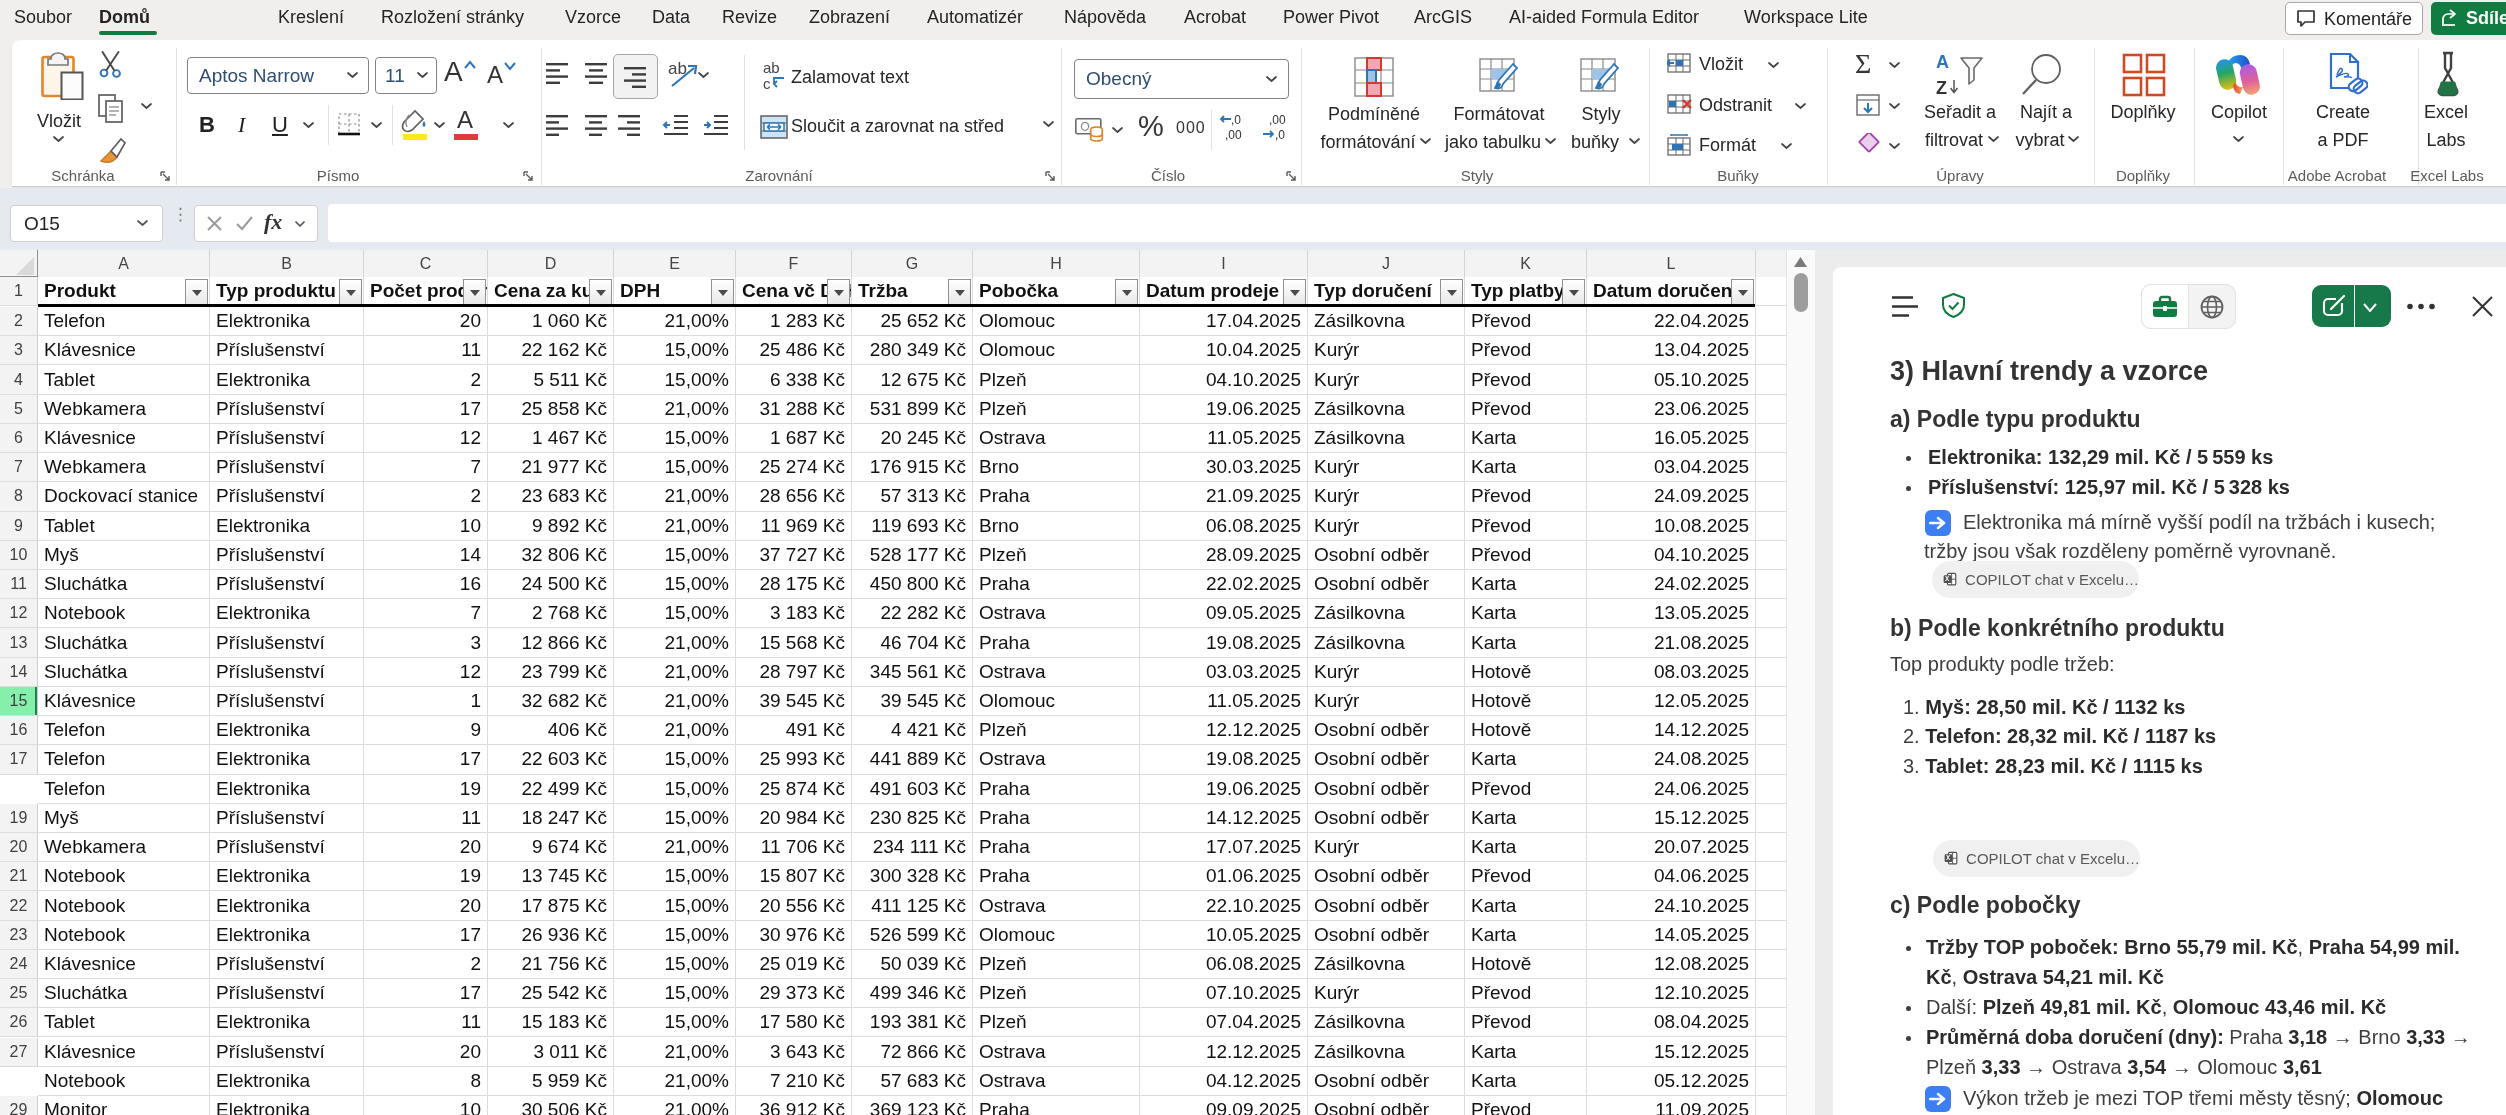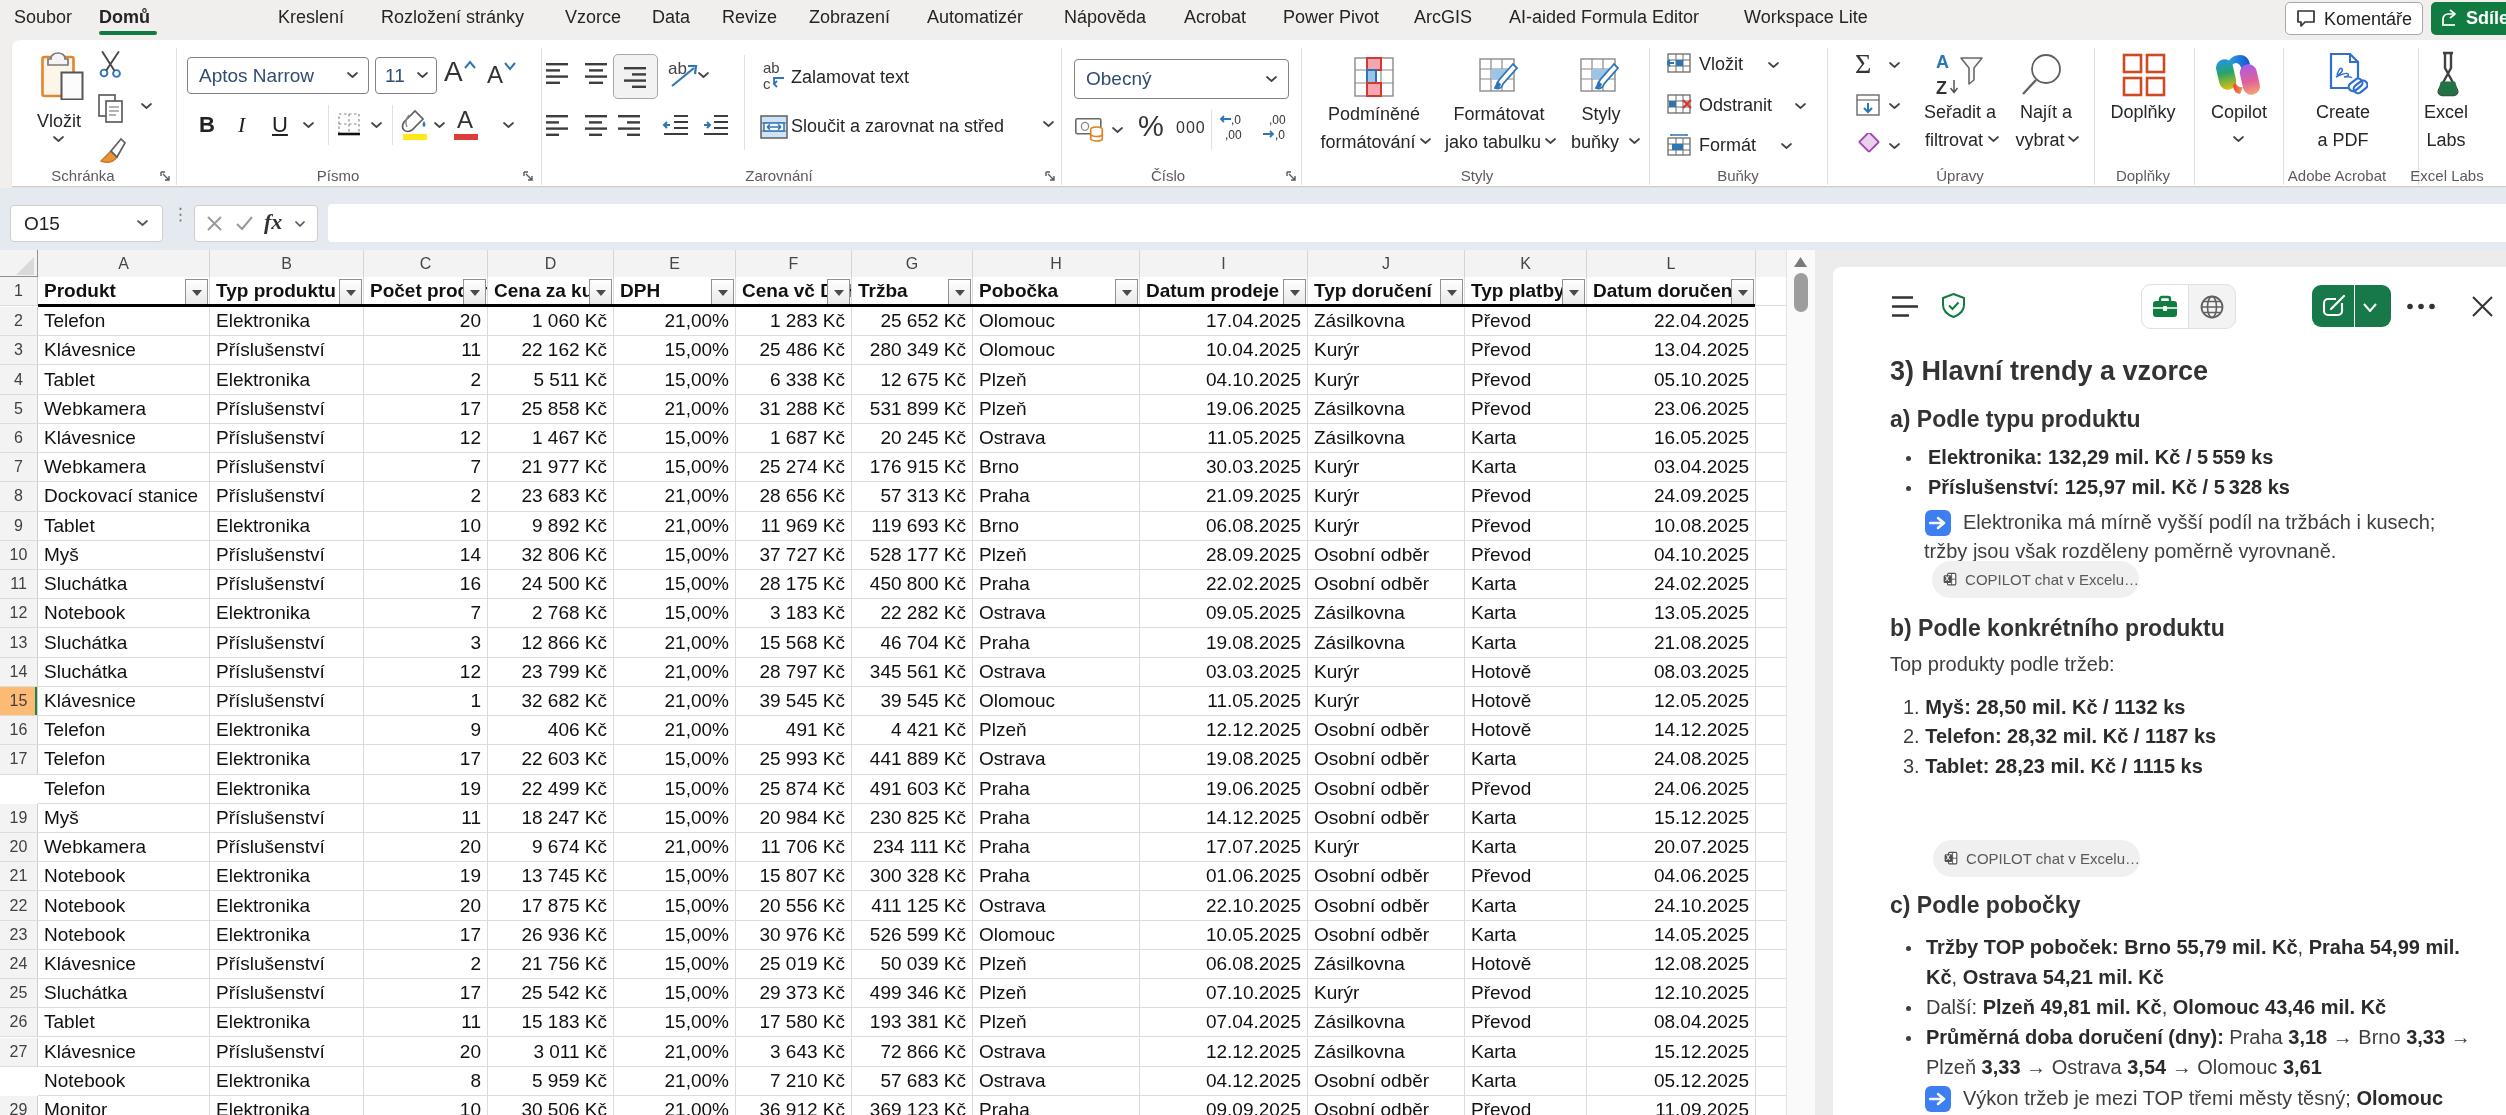--- a/index.html
+++ b/index.html
@@ -704,21 +704,21 @@
       <div class="cell num" style="width:122px">21,00%</div>
       <div class="cell num" style="width:116px">39 545 Kč</div>
       <div class="cell num" style="width:121px">39 545 Kč</div>
       <div class="cell " style="width:167px">Olomouc</div>
       <div class="cell num" style="width:168px">11.05.2025</div>
       <div class="cell " style="width:157px">Kurýr</div>
       <div class="cell " style="width:122px">Hotově</div>
       <div class="cell num" style="width:169px">12.05.2025</div>
       <div class="cell" style="width:31px;border-right:none"></div>
     </div>
-    <div class="rn" style="top:686.86px;height:29.22px;background:#fdba74;box-shadow:inset -2px 0 0 #17864b;">15</div>
+    <div class="rn" style="top:686.86px;height:29.22px;background:#86efac;box-shadow:inset -2px 0 0 #17864b;">15</div>
     <div class="row" style="top:716.08px;height:29.22px">
       <div class="cell " style="width:172px">Telefon</div>
       <div class="cell " style="width:154px">Elektronika</div>
       <div class="cell num" style="width:124px">9</div>
       <div class="cell num" style="width:126px">406 Kč</div>
       <div class="cell num" style="width:122px">21,00%</div>
       <div class="cell num" style="width:116px">491 Kč</div>
       <div class="cell num" style="width:121px">4 421 Kč</div>
       <div class="cell " style="width:167px">Plzeň</div>
       <div class="cell num" style="width:168px">12.12.2025</div>

